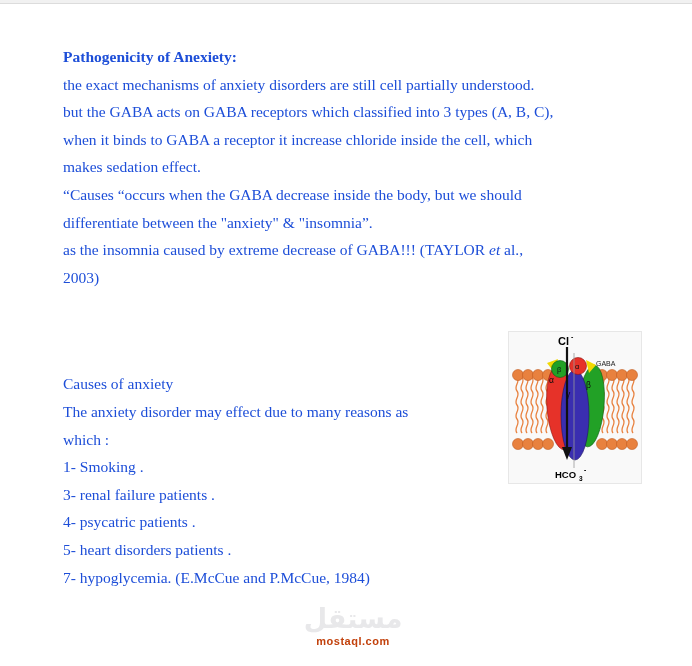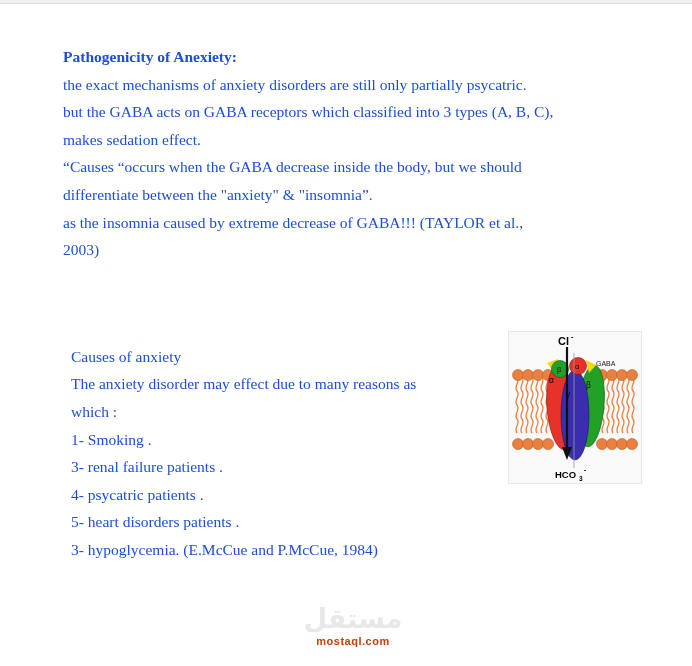--- a/index.html
+++ b/index.html
@@ -21,22 +21,22 @@
     width: 575px; z-index: 2;
   }
   .line {
     font-size: 15.5px;
     line-height: 27.6px;
     height: 27.6px;
     color: #1d4ed8;
     white-space: nowrap;
   }
   .bold { font-weight: bold; }
-  .italic { }
-  .causes-section { margin-top: 79px; width: 420px; margin-left: 8px; }
+  .italic { font-style: italic; }
+  .causes-section { margin-top: 79px; width: 420px; }
 
   .gaba-figure {
     position: absolute; left: 468px; top: 331px;
     width: 134px; height: 153px; z-index: 1; margin-left: 40px;
   }
   .fig-bg { fill: #f9f9f9; stroke: #e7e7e7; stroke-width: 1; }
   .tails path { fill: none; stroke: var(--c-lipid); stroke-width: 1.3; }
   .lipid-head { fill: var(--c-lipid); stroke: #c05a20; stroke-width: 0.6; }
   .sub-red   { fill: var(--c-red);   stroke: #8d1410; stroke-width: 0.6; }
   .sub-green { fill: var(--c-green); stroke: #0e5c12; stroke-width: 0.6; }
@@ -70,38 +70,39 @@
   }
 </style>
 </head>
 <body>
 
 <div class="top-bar"></div>
 
 <div class="content">
   <div class="pathogenicity-section">
     <div class="line bold">Pathogenicity of Anexiety:</div>
-    <div class="line">the exact mechanisms of anxiety disorders are still only partially psycatric.</div>
+    <div class="line">the exact mechanisms of anxiety disorders are still cell partially understood.</div>
     <div class="line">but the GABA acts on GABA receptors which classified into 3 types (A, B, C),</div>
+    <div class="line">when it binds to GABA a receptor it increase chloride inside the cell, which</div>
     <div class="line">makes sedation effect.</div>
     <div class="line">“Causes “occurs when the GABA decrease inside the body, but we should</div>
     <div class="line">differentiate between the "anxiety" &amp; "insomnia”.</div>
     <div class="line"><span>as the insomnia caused by extreme decrease of GABA!!! (TAYLOR </span><span class="italic">et</span><span> al.,</span></div>
     <div class="line">2003)</div>
   </div>
 
   <div class="causes-section">
     <div class="line">Causes of anxiety</div>
     <div class="line">The anxiety disorder may effect due to many reasons as</div>
     <div class="line">which :</div>
     <div class="line">1- Smoking .</div>
     <div class="line">3- renal failure patients .</div>
     <div class="line">4- psycatric patients .</div>
     <div class="line">5- heart disorders patients .</div>
-    <div class="line">3- hypoglycemia. (E.McCue and P.McCue, 1984)</div>
+    <div class="line">7- hypoglycemia. (E.McCue and P.McCue, 1984)</div>
   </div>
 </div>
 
 <figure class="gaba-figure">
   <svg viewBox="0 0 134 153" width="134" height="153">
     <rect class="fig-bg" x="0.5" y="0.5" width="133" height="152"></rect>
 
     <g class="tails">
       <path d="M9 46 c4 5 -4 9 0 14 c4 5 -4 9 0 14 c4 5 -4 9 0 14 c4 5 -4 9 0 14"></path>
       <path d="M14 46 c4 5 -4 9 0 14 c4 5 -4 9 0 14 c4 5 -4 9 0 14 c4 5 -4 9 0 14"></path>

